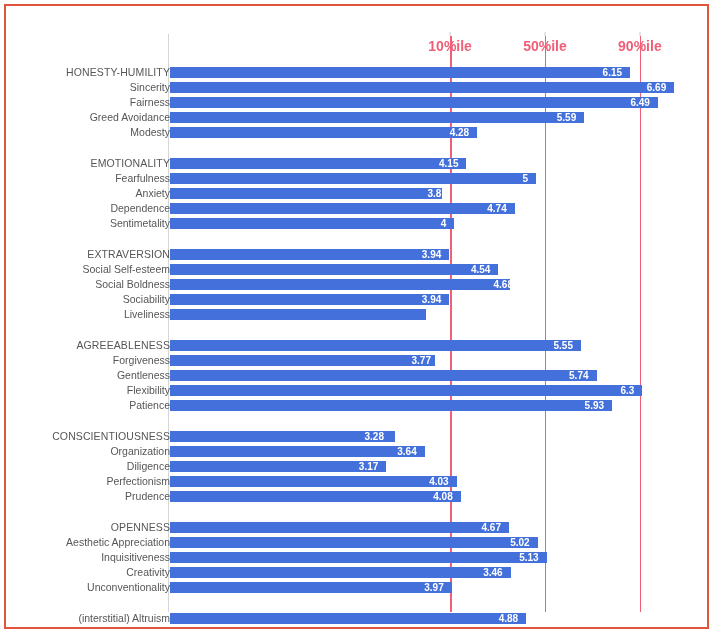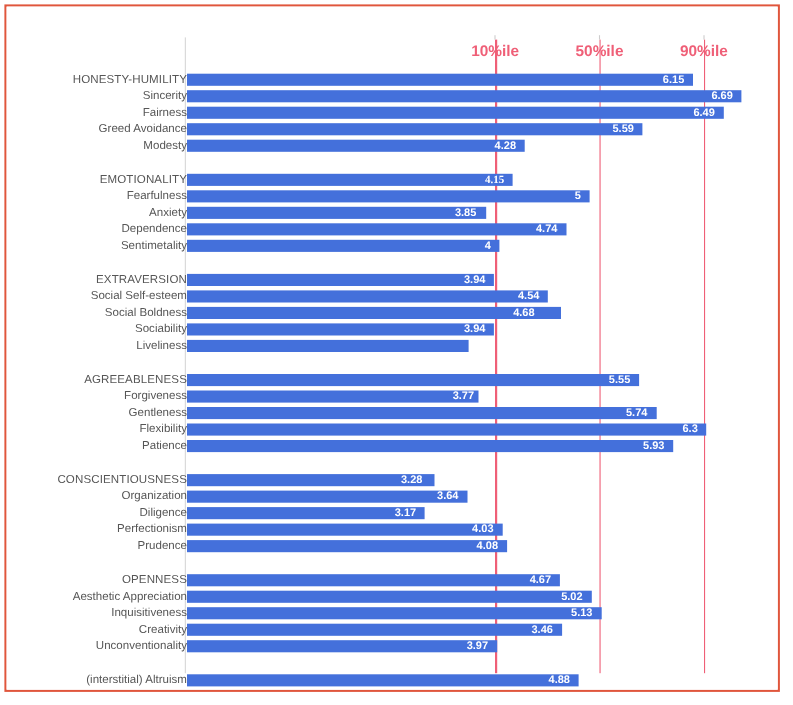--- a/index.html
+++ b/index.html
@@ -112,35 +112,35 @@
           <div class="row-label">Modesty</div>
           <div class="bar-track">
             <div class="bar" style="width: 307.104px; background: rgb(68, 112, 219);"></div>
             <div class="bar-value" style="left: 307.104px;">4.28</div>
           </div>
         </div>
         <div class="row" style="top: 150px;">
           <div class="row-label dim">EMOTIONALITY</div>
           <div class="bar-track">
             <div class="bar" style="width: 296.47px; background: rgb(68, 112, 219);"></div>
-            <div class="bar-value" style="left: 296.47px; font-family: Liberation Serif, serif;">4.15</div>
+            <div class="bar-value" style="left: 296.47px;">4.15</div>
           </div>
         </div>
         <div class="row" style="top: 165px;">
           <div class="row-label">Fearfulness</div>
           <div class="bar-track">
             <div class="bar" style="width: 366px; background: rgb(68, 112, 219);"></div>
             <div class="bar-value" style="left: 366px;">5</div>
           </div>
         </div>
         <div class="row" style="top: 180px;">
           <div class="row-label">Anxiety</div>
           <div class="bar-track">
             <div class="bar" style="width: 271.93px; background: rgb(68, 112, 219);"></div>
-            <div class="bar-value" style="left: 271px;">3.85</div>
+            <div class="bar-value" style="left: 285px;">3.85</div>
           </div>
         </div>
         <div class="row" style="top: 195px;">
           <div class="row-label">Dependence</div>
           <div class="bar-track">
             <div class="bar" style="width: 344.732px; background: rgb(68, 112, 219);"></div>
             <div class="bar-value" style="left: 344.732px;">4.74</div>
           </div>
         </div>
         <div class="row" style="top: 210px;">
@@ -161,21 +161,21 @@
           <div class="row-label">Social Self-esteem</div>
           <div class="bar-track">
             <div class="bar" style="width: 328.372px; background: rgb(68, 112, 219);"></div>
             <div class="bar-value" style="left: 328.372px;">4.54</div>
           </div>
         </div>
         <div class="row" style="top: 271px;">
           <div class="row-label">Social Boldness</div>
           <div class="bar-track">
             <div class="bar" style="width: 339.824px; background: rgb(68, 112, 219);"></div>
-            <div class="bar-value" style="left: 324px;">4.68</div>
+            <div class="bar-value" style="left: 351px;">4.68</div>
           </div>
         </div>
         <div class="row" style="top: 286px;">
           <div class="row-label">Sociability</div>
           <div class="bar-track">
             <div class="bar" style="width: 279.292px; background: rgb(68, 112, 219);"></div>
             <div class="bar-value" style="left: 279.292px;">3.94</div>
           </div>
         </div>
         <div class="row" style="top: 301px;">

